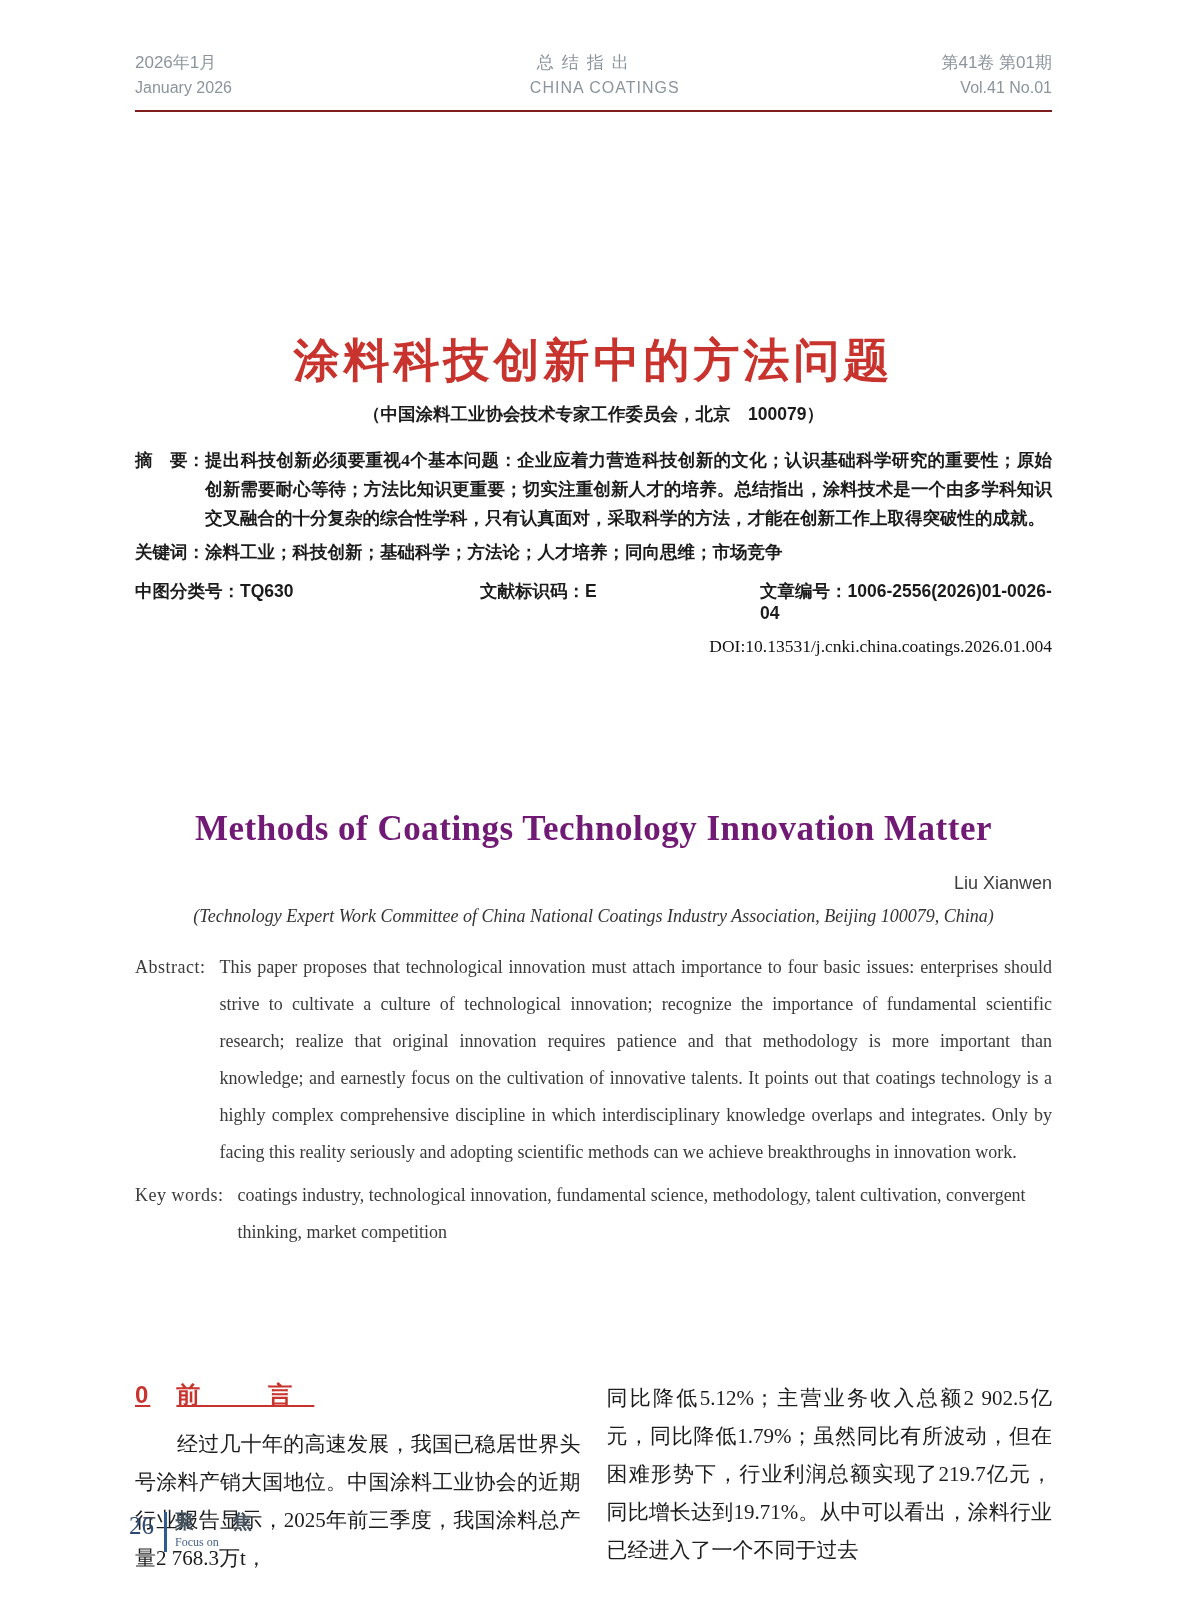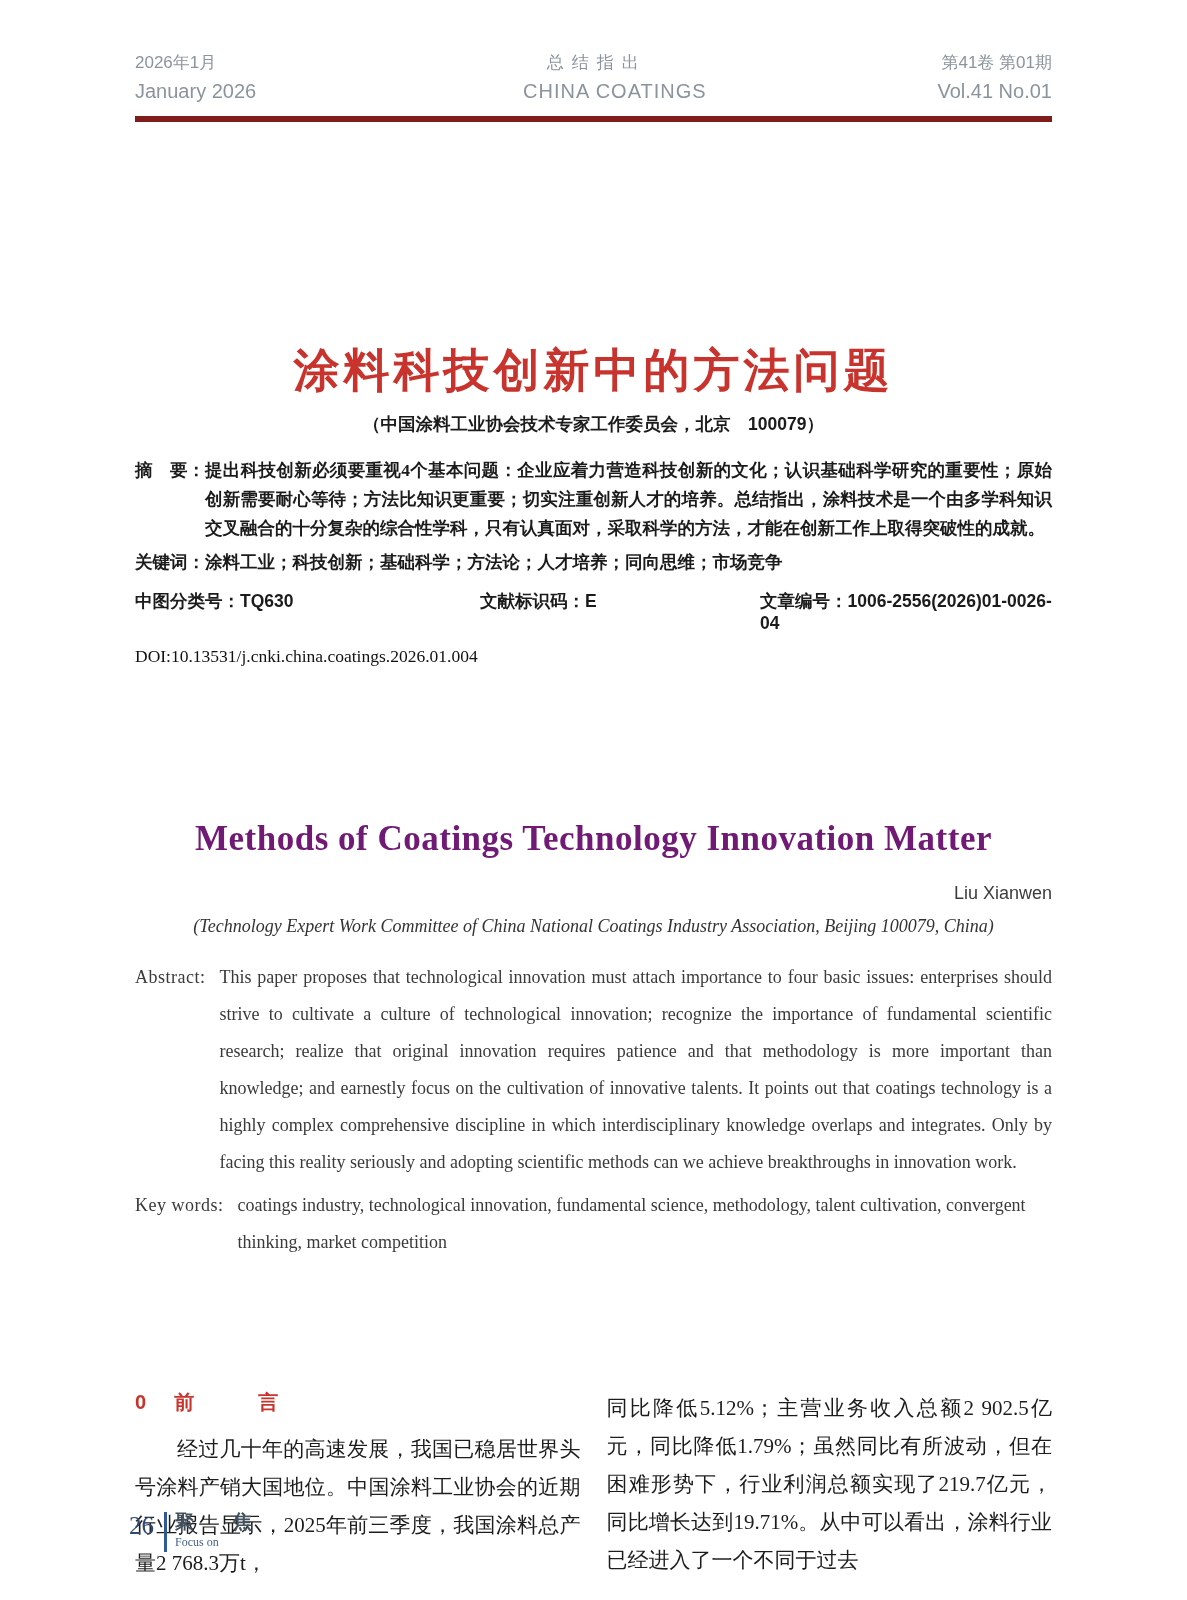--- a/index.html
+++ b/index.html
@@ -8,24 +8,24 @@
     width:1187px; height:1600px; background:#ffffff; position:relative;
     margin:0 auto; overflow:hidden; color:#222;
     font-family:"Liberation Sans", sans-serif;
   }
   .content { position:absolute; left:135px; width:917px; top:0; }
 
   
   .journal-header {
     padding-top:50px; padding-bottom:9px;
     display:flex; justify-content:space-between; align-items:flex-end;
-    border-bottom:6px solid #7f1d1d; color:#8b949c;
+    border-bottom:2px solid #7f1d1d; color:#8b949c;
   }
   .jh-cell { line-height:1.55; font-size:17px; }
-  .jh-cell .en { font-size:20px; }
+  .jh-cell .en { font-size:16px; }
   .jh-left  { text-align:left; }
   .jh-center{ text-align:center; }
   .jh-center .cn { letter-spacing:8px; }
   .jh-center .en { letter-spacing:1px;margin-left:36px; }
   .jh-right { text-align:right; }
 
   
   .cn-title {
     margin-top:218px; text-align:center;
     font-size:46px; font-weight:bold; letter-spacing:4px;
@@ -39,21 +39,21 @@
   .hang .lbl { white-space:nowrap; font-weight:bold; }
   .hang .txt { flex:1; text-align:justify; font-weight:bold;font-family:Liberation Serif, serif; }
   .cn-abstract { margin-top:20px; }
   .cn-keywords { margin-top:5px; }
 
   
   .meta-row { margin-top:12px; display:flex; font-size:17.5px; font-weight:bold; color:#1b1b1b; }
   .meta-row .m1 { width:345px; }
   .meta-row .m2 { width:280px; }
   .meta-row .m3 { flex:1; }
-  .doi-line { margin-top:12px; font-family:"Liberation Serif", serif; font-size:17.5px; color:#111; }
+  .doi-line { margin-top:12px; font-family:"Liberation Serif", serif; font-size:17.5px; color:#111;text-align:right; }
 
   
   .en-title {
     margin-top:152px; text-align:center;
     font-family:"Liberation Serif", serif; font-weight:bold;
     font-size:35px; color:#701a75; letter-spacing:0.5px;
   }
   .en-author { margin-top:24px; text-align:right; font-size:18px; color:#3c3c3c; }
   .en-affiliation {
     margin-top:12px; text-align:center;
@@ -63,22 +63,22 @@
   .en-hang .lbl { white-space:nowrap; letter-spacing:0.5px; padding-right:14px; }
   .en-hang .txt { flex:1; text-align:justify; }
   .en-abstract { margin-top:22px; }
   .en-keywords { margin-top:6px; }
   .en-keywords .txt { text-align:left; }
 
   
   .columns { margin-top:128px; display:flex; gap:26px; }
   .col { flex:1; }
   .section-heading {
-    font-size:20px; font-weight:bold; color:#c8342d;
-    letter-spacing:2px; margin-bottom:14px;
+    font-size:24px; font-weight:bold; color:#c8342d;
+    letter-spacing:2px; margin-bottom:14px;text-decoration:underline;
   }
   .section-heading .num { margin-right:26px; }
   .section-heading .word { letter-spacing:22px; }
   .body-p {
     font-family:"Liberation Serif", serif; font-size:21px;
     line-height:38px; text-align:justify; color:#1c1c1c;
   }
   .indent { text-indent:2em; }
 
   

